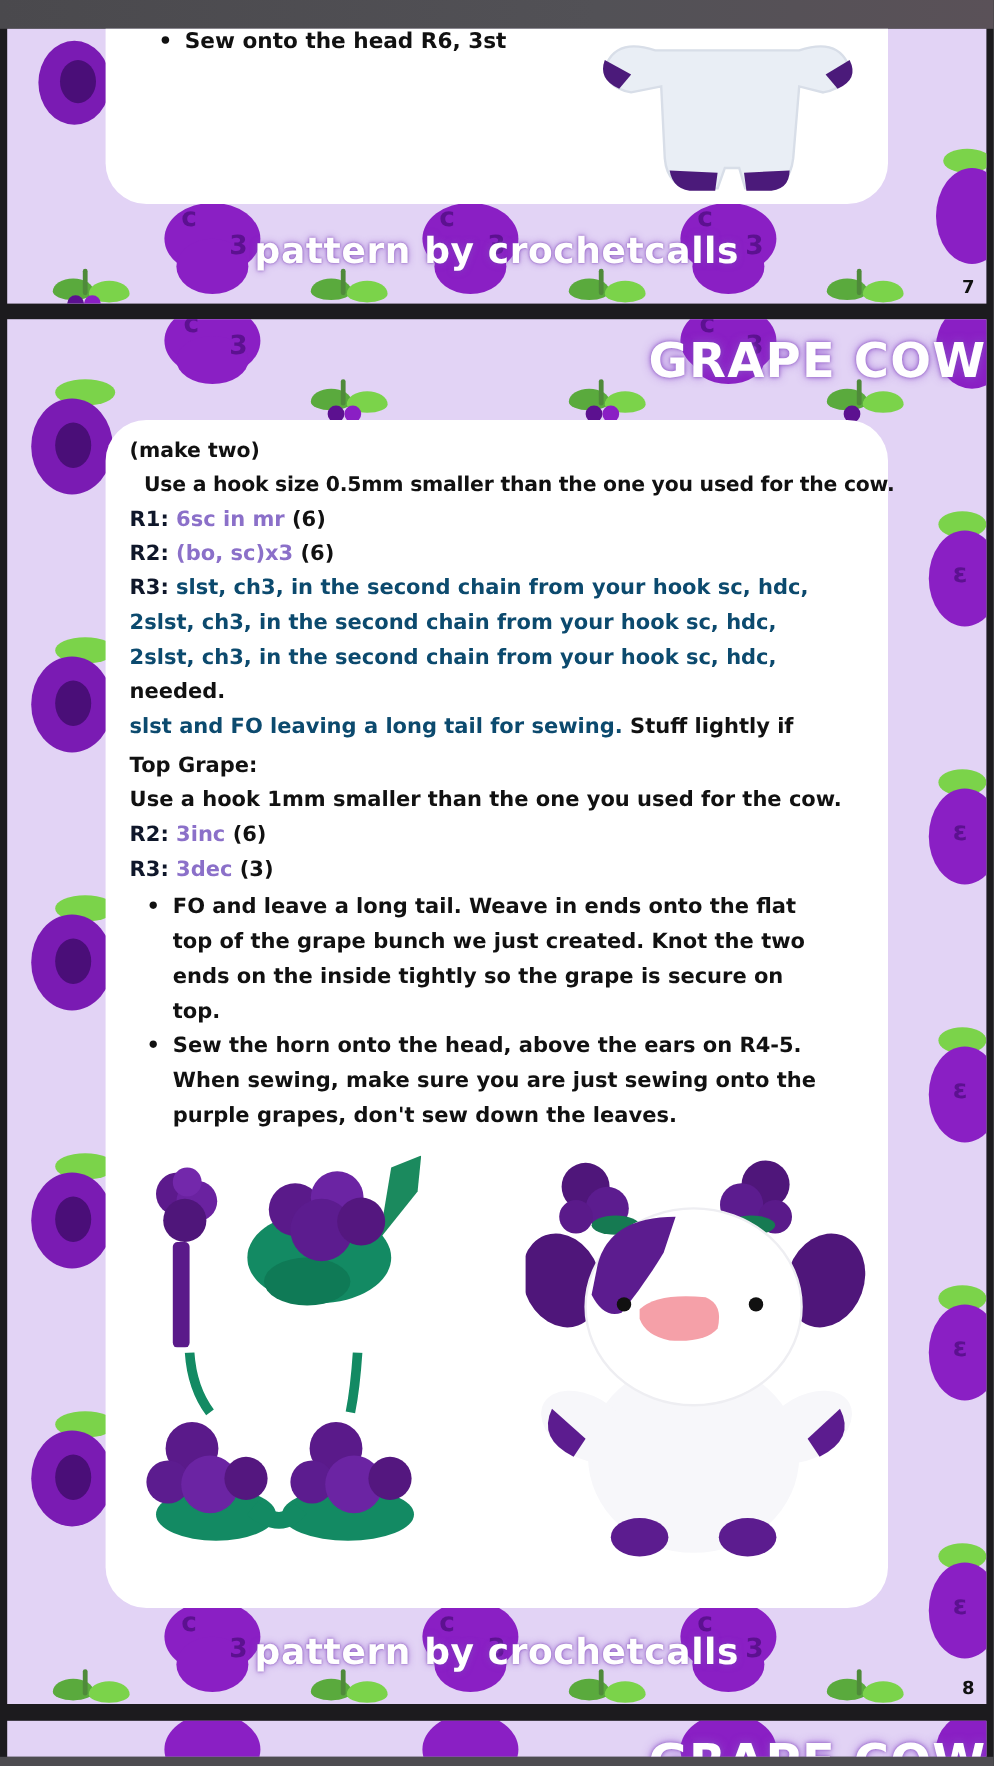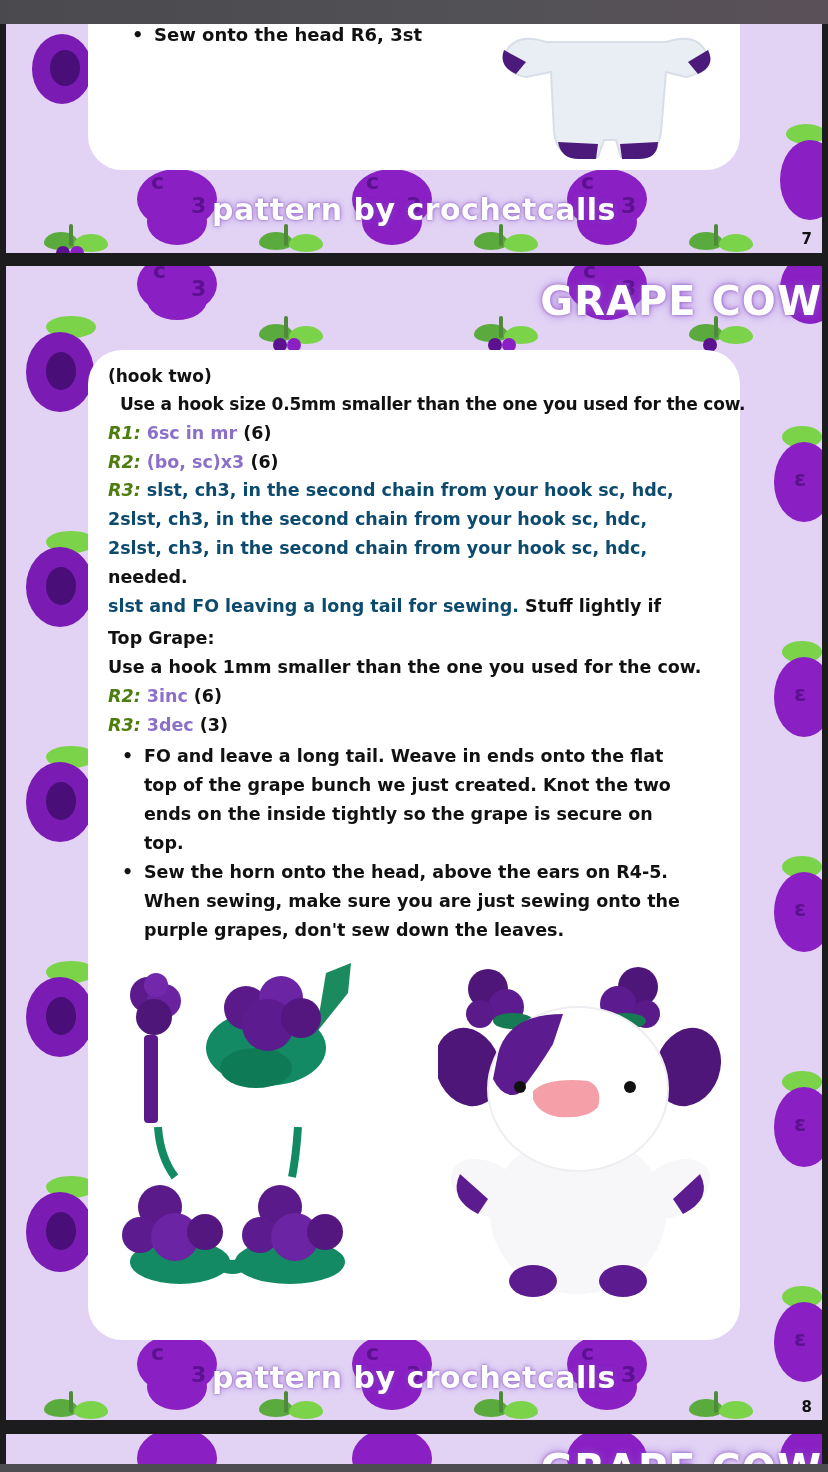--- a/index.html
+++ b/index.html
@@ -75,21 +75,21 @@
       text-shadow: 0 0 8px rgba(150,90,210,0.8), 0 0 3px rgba(110,50,170,0.8);
       font-family: "DejaVu Sans", sans-serif;
     }
 
     
     #card8 { left: 82px; top: 84px; width: 652px; height: 990px; padding: 16px 20px 0 20px; }
     .section-heading { display: flex; align-items: baseline; gap: 6px; margin-bottom: 4px; }
     .section-heading .h { font-size: 33px; font-weight: bold; letter-spacing: -0.5px; }
     .section-heading .sub { font-size: 17px; font-weight: bold; }
     .line { font-size: 17.5px; font-weight: bold; line-height: 28.8px; white-space: nowrap; }
-    .line .lbl { color: #4d7c0f; font-style: italic; }
+    .line .lbl { color: #0f172a; }
     .line .purple { color: #8b70c9; }
     .line .green { color: #0c4a6e; }
     .line .black { color: #111; }
     .bullets { list-style: none; padding-left: 14px; margin-top: 2px; }
     .bullets li { position: relative; padding-left: 22px; font-size: 17.5px; font-weight: bold; line-height: 29px; }
     .bullets li::before {
       content: "\2022"; position: absolute; left: 0; top: 0; color: #111;
     }
 
     .photo-area { position: relative; width: 612px; height: 345px; margin-top: 14px; }
@@ -302,21 +302,21 @@
   <div class="grape-small" style="left:675px; top:1125px;">
     <div class="leaf dark" style="left:8px;top:8px;"></div>
       <div class="leaf" style="left:38px;top:10px;"></div>
       <div class="stem"></div>
   </div>
 
   <div class="page-title" style="top:12px;">GRAPE COW</div>
 
   <div class="card" id="card8">
     <div class="section-heading card-text">
-      <span class="sub">(hook two)</span>
+      <span class="sub">(make two)</span>
     </div>
     <div class="line card-text" style="font-size:17px; letter-spacing:-0.2px;margin-left:12px;">Use a hook size 0.5mm smaller than the one you used for the cow.</div>
 
     <div class="line card-text">
       <span class="lbl">R1:</span>
       <span class="purple">6sc in mr</span>
       <span class="black">(6)</span>
     </div>
     <div class="line card-text">
       <span class="lbl">R2:</span>

